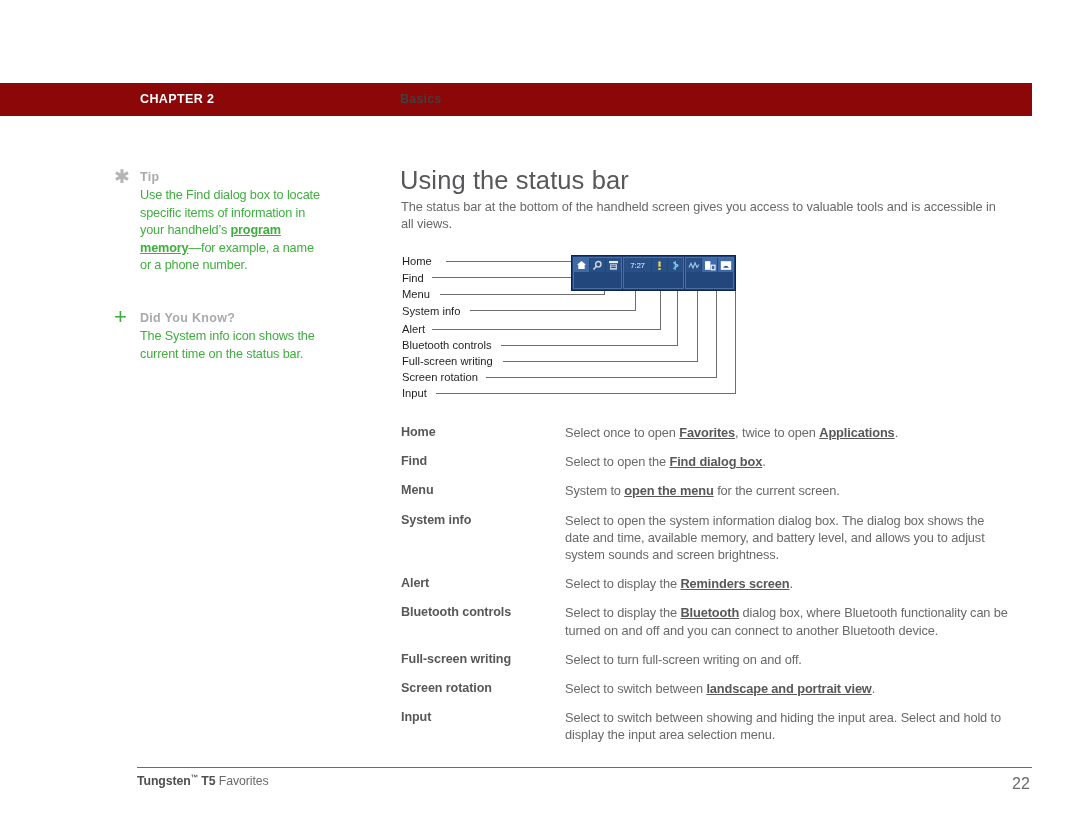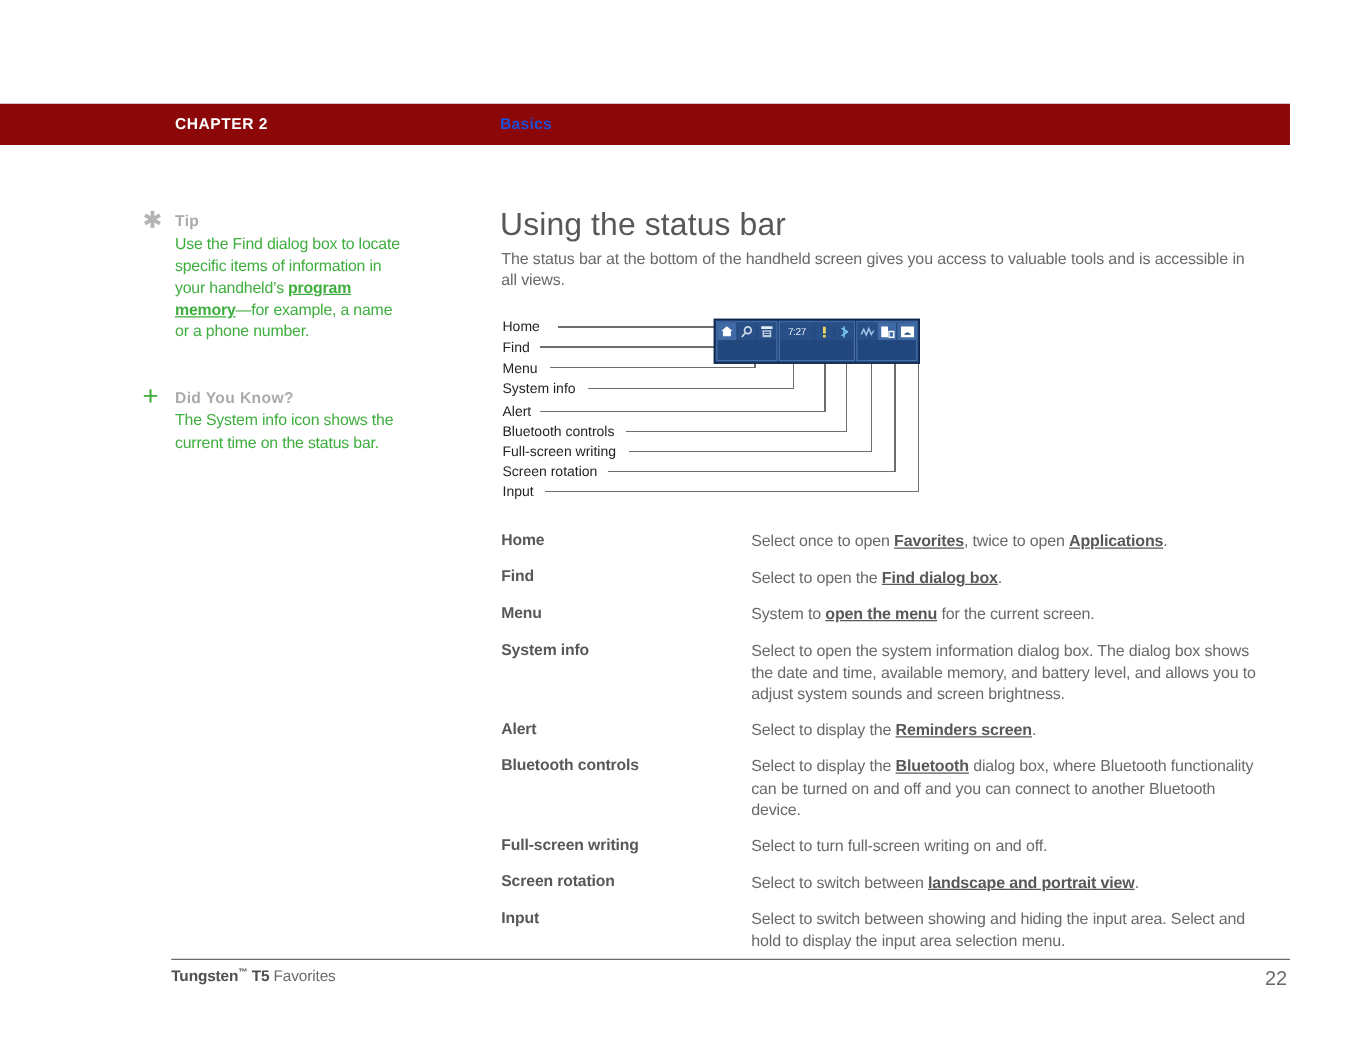--- a/index.html
+++ b/index.html
@@ -36,21 +36,21 @@
     font-weight: bold;
     color: #ffffff;
     letter-spacing: 0.4px;
   }
   .header-section {
     position: absolute;
     left: 400px;
     top: 92px;
     font-size: 12.5px;
     font-weight: bold;
-    color: #1d4ed8;
+    color: #404040;
     letter-spacing: 0.2px;
   }
 
   
   .note {
     position: absolute;
     width: 212px;
   }
   .note-tip   { left: 114px; top: 169px; }
   .note-dyk   { left: 114px; top: 310px; }
@@ -177,21 +177,20 @@
     color: #58585a;
     line-height: 17px;
     letter-spacing: -0.1px;
   }
   .defdesc {
     flex: 1 1 auto;
     font-size: 12.8px;
     color: #68696b;
     line-height: 17.2px;
     letter-spacing: -0.12px;
-    margin-left: 36px;
   }
   .defdesc .xref {
     font-weight: bold;
     text-decoration: underline;
     color: #58585a;
   }
 
   
   .footer-rule {
     position: absolute;

